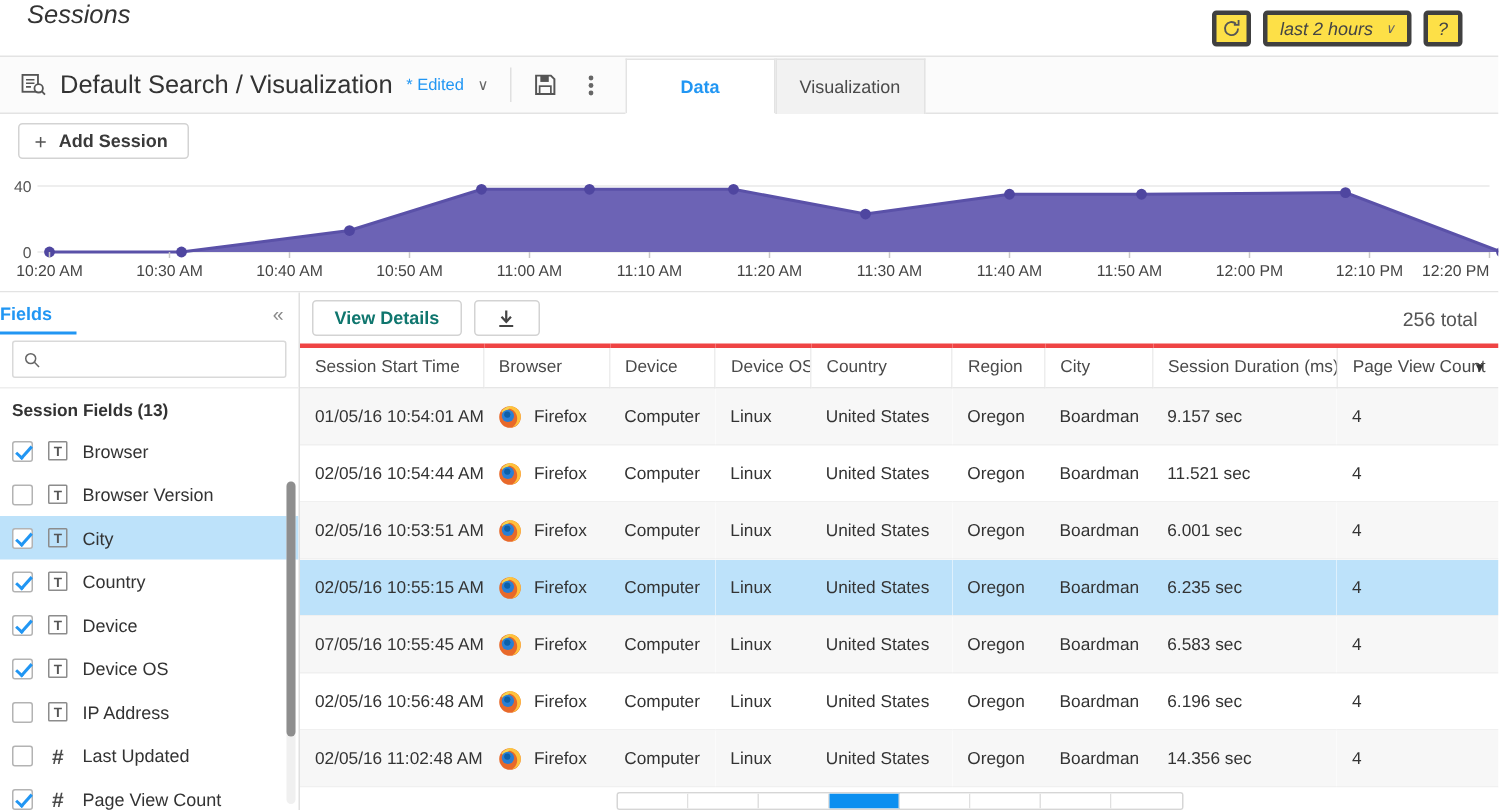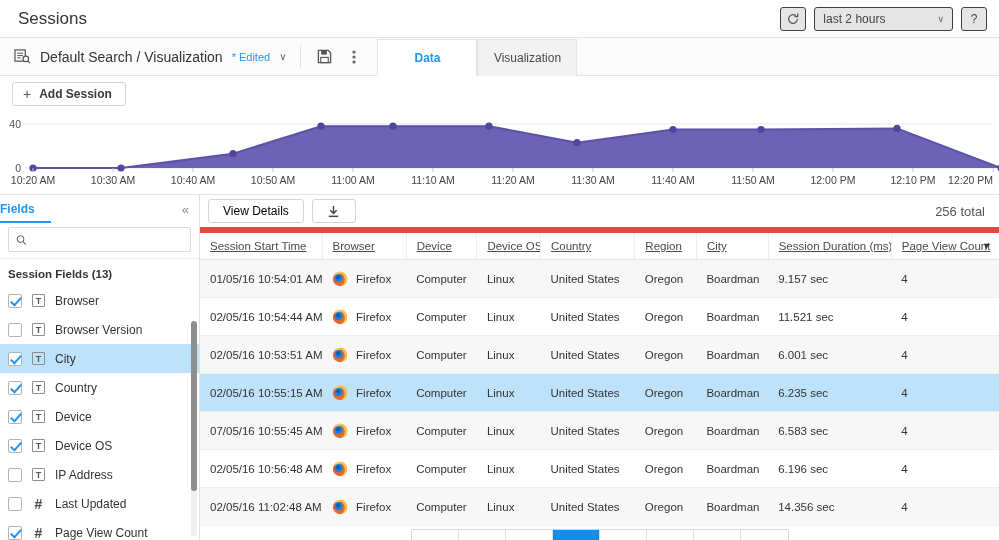--- a/index.html
+++ b/index.html
@@ -8,62 +8,61 @@
     font-family: "Liberation Sans", sans-serif;
     font-size: 12px;
     color: #2b2b2b;
     background: #ffffff;
   }
 
   
   .header {
     height: 38px;
     display: flex;
-    align-items: center;
     justify-content: space-between;
-    padding: 0 12px 0 18px;
+    padding: 0 24px 0 18px;
     border-bottom: 1px solid #e3e3e3;
     background: #fff;
+    font-style: italic;
   }
   .page-title { font-size: 17px; color: #333; font-weight: 400; }
   .header-right { display: flex; align-items: center; gap: 8px; }
   .hbtn {
     height: 24px;
-    border: 1px solid #404040;
+    border: 3px solid #404040;
     border-radius: 3px;
-    background: #e5e5e5;
+    background: #fde047;
     display: flex;
     align-items: center;
     justify-content: center;
     color: #444;
     font-size: 12px;
     padding: 0 8px;
     cursor: pointer;
     white-space: nowrap;
-    gap: 44px;
   }
   .hbtn.icon-only { width: 26px; padding: 0; }
   .hbtn .caret { margin-left: 8px; font-size: 9px; color: #666; }
 
   
   .searchbar {
     height: 38px;
     display: flex;
     align-items: stretch;
     border-bottom: 1px solid #e3e3e3;
     background: #fbfbfb;
   }
   .sb-left {
     display: flex;
     align-items: center;
     gap: 9px;
     padding: 0 14px 0 14px;
     flex: 0 0 auto;
   }
-  .sb-name { font-size: 14px; color: #333; }
+  .sb-name { font-size: 17px; color: #333; }
   .sb-edited { font-size: 11px; color: #2196f3; }
   .sb-caret { font-size: 10px; color: #666; cursor: pointer; }
   .sb-divider { width: 1px; background: #e0e0e0; margin: 7px 0; }
   .sb-icons { display: flex; align-items: center; gap: 4px; padding: 0 10px; }
   .sb-iconbtn {
     width: 26px; height: 26px;
     display: flex; align-items: center; justify-content: center;
     cursor: pointer; border-radius: 3px;
   }
   .tabs { display: flex; align-items: flex-end; }
@@ -273,49 +272,48 @@
     align-items: center;
     padding: 0 14px 0 8px;
     gap: 8px;
   }
   .tbtn {
     height: 24px;
     border: 1px solid #d3d3d3;
     border-radius: 3px;
     background: #fff;
     font-size: 12px;
-    font-weight: normal;
-    color: #000000;
+    font-weight: bold;
+    color: #0f766e;
     display: flex;
     align-items: center;
     justify-content: center;
     padding: 0 14px;
     cursor: pointer;
   }
   .tbtn.icon { width: 44px; padding: 0; }
   .total-count {
     margin-left: auto;
     font-size: 13px;
     color: #555;
   }
   table { border-collapse: collapse; width: 100%; table-layout: fixed; }
   thead th {
     font-size: 11.5px;
     font-weight: 400;
     color: #4a4a4a;
     text-align: left;
     padding: 7px 10px;
-    border-top: 6px solid #ef4444;
+    border-top: 3px solid #ef4444;
     border-bottom: 1px solid #e6e6e6;
     border-right: 1px solid #ededed;
     background: #fff;
     white-space: nowrap;
     overflow: hidden;
     cursor: pointer;
-    text-decoration: underline;
   }
   thead th.num { text-align: right; }
   thead th:last-child { border-right: 0; }
   .th-sorted { position: relative; padding-right: 24px; }
   .th-sorted .sort-caret {
     position: absolute;
     right: 8px; top: 50%;
     transform: translateY(-50%);
     font-size: 11px;
     color: #333;

